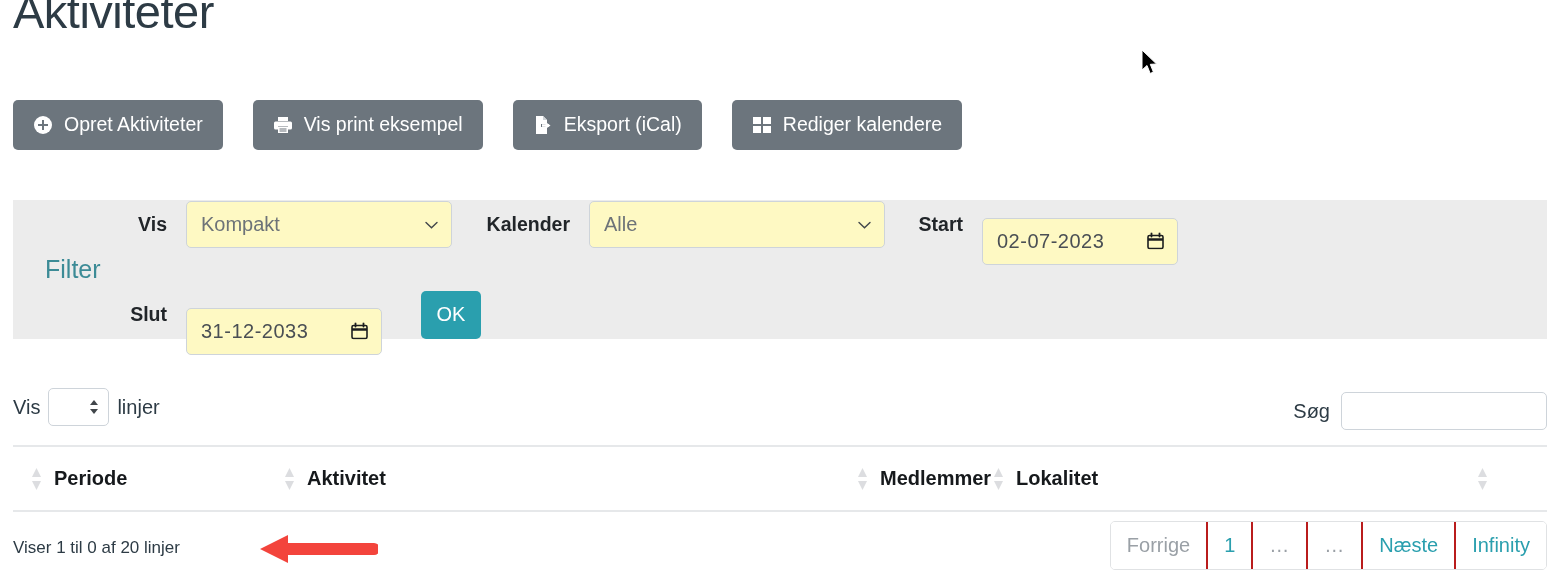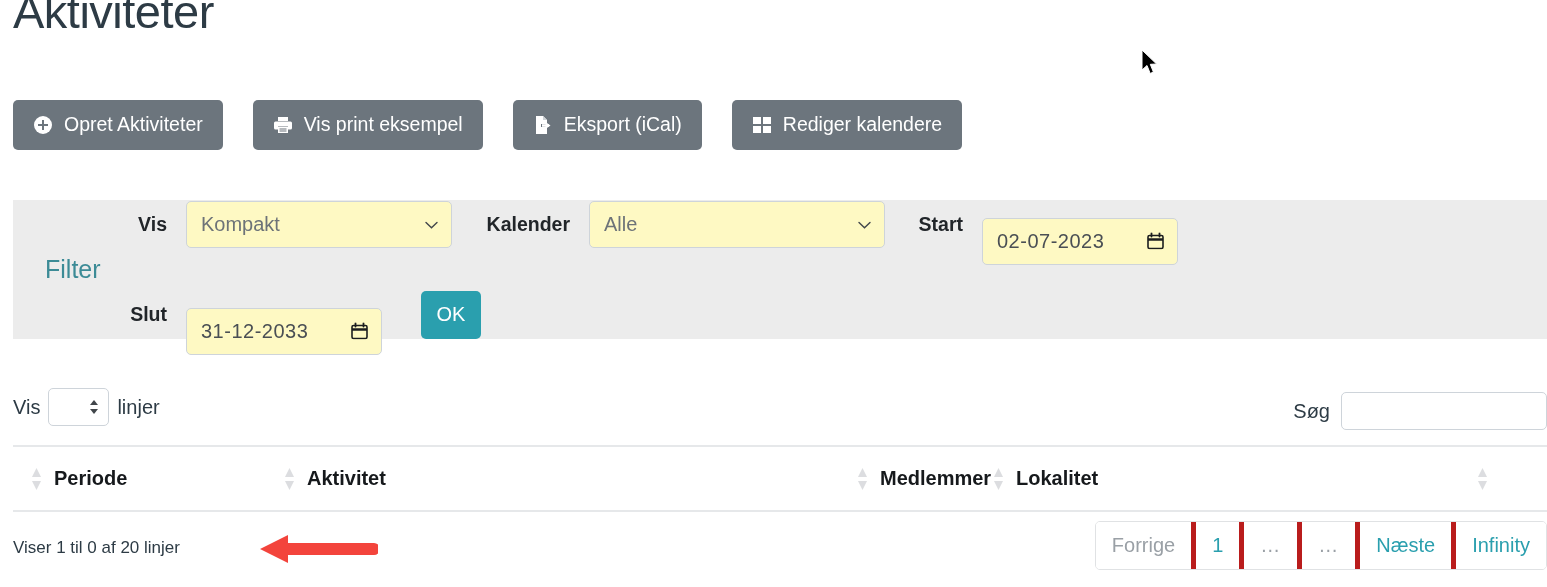--- a/index.html
+++ b/index.html
@@ -269,21 +269,21 @@
     background: #ffffff;
   }
   .page-item {
     padding: 0 16px;
     height: 47px;
     display: flex;
     align-items: center;
     justify-content: center;
     font-size: 20px;
     color: #2a9fae;
-    border-right: 5px solid #b91c1c;
+    border-right: 2px solid #b91c1c;
     background: #ffffff;
     cursor: pointer;
     white-space: nowrap;
   }
   .page-item:last-child { border-right: none; }
   .page-item.disabled { color: #9aa0a6; cursor: default; }
   .page-item.ellipsis { color: #9aa0a6; letter-spacing: 1px; }
 
   
   .annot-arrow {

